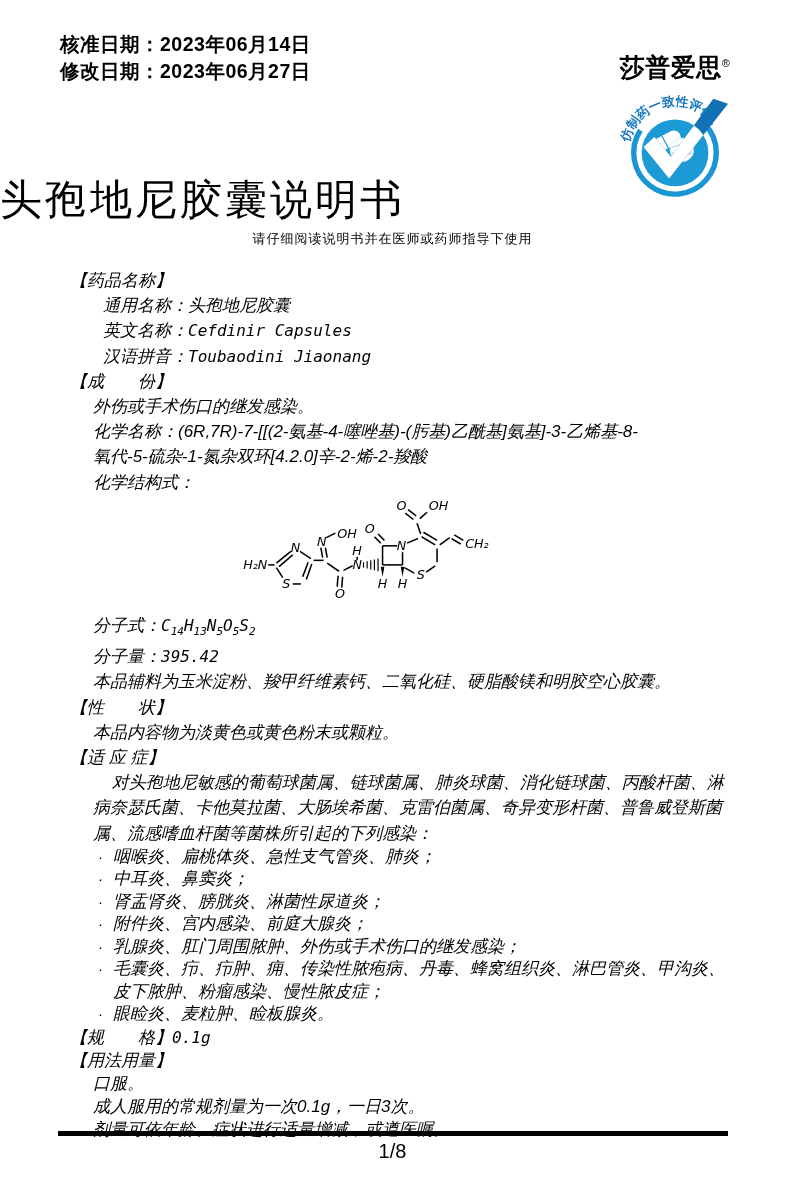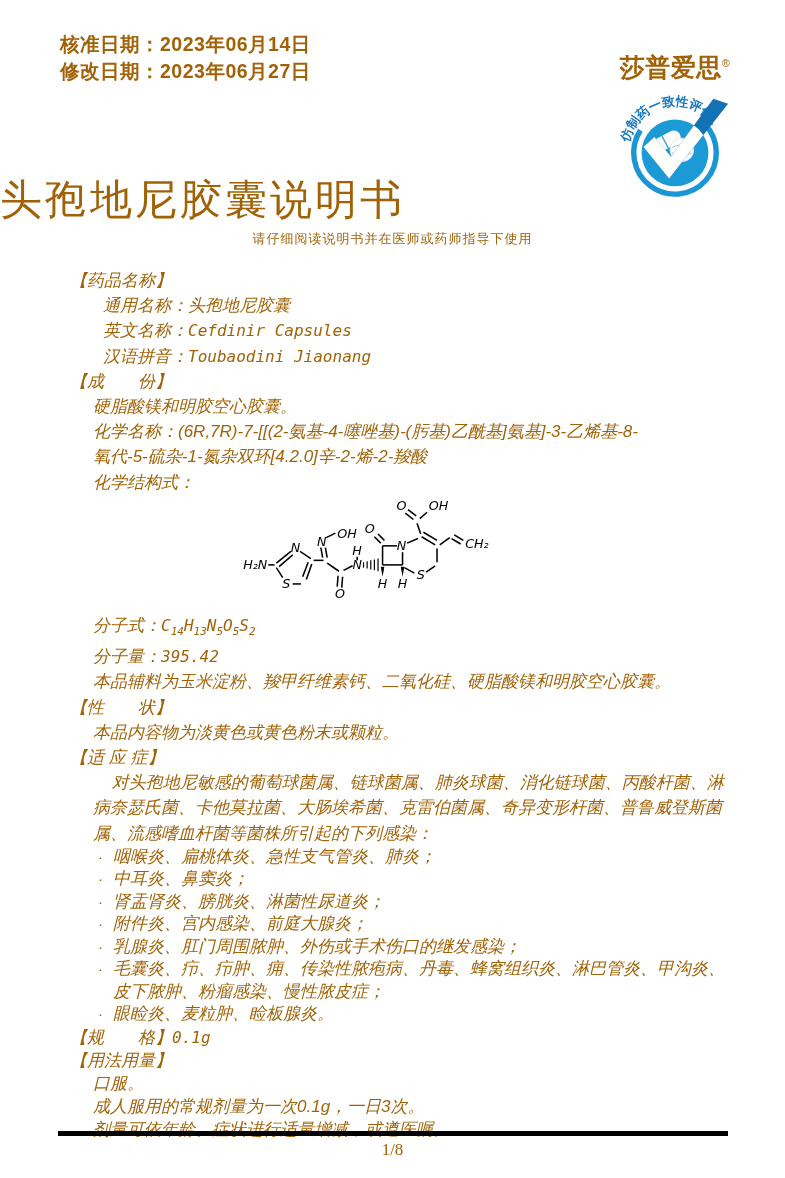--- a/index.html
+++ b/index.html
@@ -1,18 +1,18 @@
 <!DOCTYPE html>
 <html><head>
 <meta charset="utf-8">
 <style>
   html,body { margin:0; padding:0; background:#fff; }
   .page {
     position:relative; width:785px; height:1178px; background:#ffffff;
-    font-family:"Liberation Sans", sans-serif; color:#a16207; overflow:hidden;
+    font-family:"Liberation Sans", sans-serif; color:#000000; overflow:hidden;
   }
   
   .dates { position:absolute; top:31px; left:60px; font-size:19.5px; font-weight:700; line-height:27px; letter-spacing:0.5px; }
   
   .logo { position:absolute; top:28px; left:610px; width:130px; text-align:center;margin-top:23px; }
   .brand { font-size:25px; font-weight:700; white-space:nowrap; letter-spacing:0.5px; }
   .reg { font-size:11px; vertical-align:9px; font-weight:400; }
   .badge { display:block; margin:2px auto 0 auto; }
   
   .title { position:absolute; top:177px; left:0; width:100%; margin:0; text-align:left;
@@ -28,21 +28,21 @@
   .mono { font-family:"DejaVu Sans Mono", monospace; font-size:16px; }
   .mono sub { font-size:11px; }
   .structure { display:block; margin:0 0 0 128px; }
   .bullets { line-height:22.5px; }
   .bullet-row { display:flex; margin-left:28px; }
   .bullet-dot { width:15px; flex:0 0 15px; font-size:15px; }
   .bullet-text { flex:1; }
   .end { line-height:23px; }
   
   .footer-line { position:absolute; left:58px; top:1131px; width:670px; height:4.5px; background:#000; }
-  .footer-page { position:absolute; top:1140px; left:0; width:100%; text-align:center; font-size:17px; font-family:Liberation Serif, serif; }
+  .footer-page { position:absolute; top:1140px; left:0; width:100%; text-align:center; font-size:20px; font-family:Liberation Sans, sans-serif; }
   svg text { font-family:"DejaVu Sans", sans-serif; }
 </style>
 </head>
 <body>
 
 <div class="page">
 
   <div class="dates">
     <div><span>核准日期：</span><span>2023年06月14日</span></div>
     <div><span>修改日期：</span><span>2023年06月27日</span></div>
@@ -84,21 +84,21 @@
   <div class="subtitle">请仔细阅读说明书并在医师或药师指导下使用</div>
 
   <div class="content">
 
     <div class="h">【药品名称】</div>
     <div class="nm"><span>通用名称：</span><span>头孢地尼胶囊</span></div>
     <div class="nm"><span>英文名称：</span><span class="mono">Cefdinir Capsules</span></div>
     <div class="nm"><span>汉语拼音：</span><span class="mono">Toubaodini Jiaonang</span></div>
 
     <div class="h">【成　　份】</div>
-    <div class="bd">硬脂酸镁和明胶空心胶囊。</div>
+    <div class="bd">外伤或手术伤口的继发感染。</div>
     <div class="bd">化学名称：(6R,7R)-7-[[(2-氨基-4-噻唑基)-(肟基)乙酰基]氨基]-3-乙烯基-8-</div>
     <div class="bd">氧代-5-硫杂-1-氮杂双环[4.2.0]辛-2-烯-2-羧酸</div>
     <div class="bd">化学结构式：</div>
 
     <svg class="structure" width="400" height="118" viewBox="0 0 400 130">
       <g stroke="#000" stroke-width="1.7" fill="none">
 
         <path d="M 57,77 L 64,77"></path>
 
         <path d="M 66,75 L 82,62"></path>

